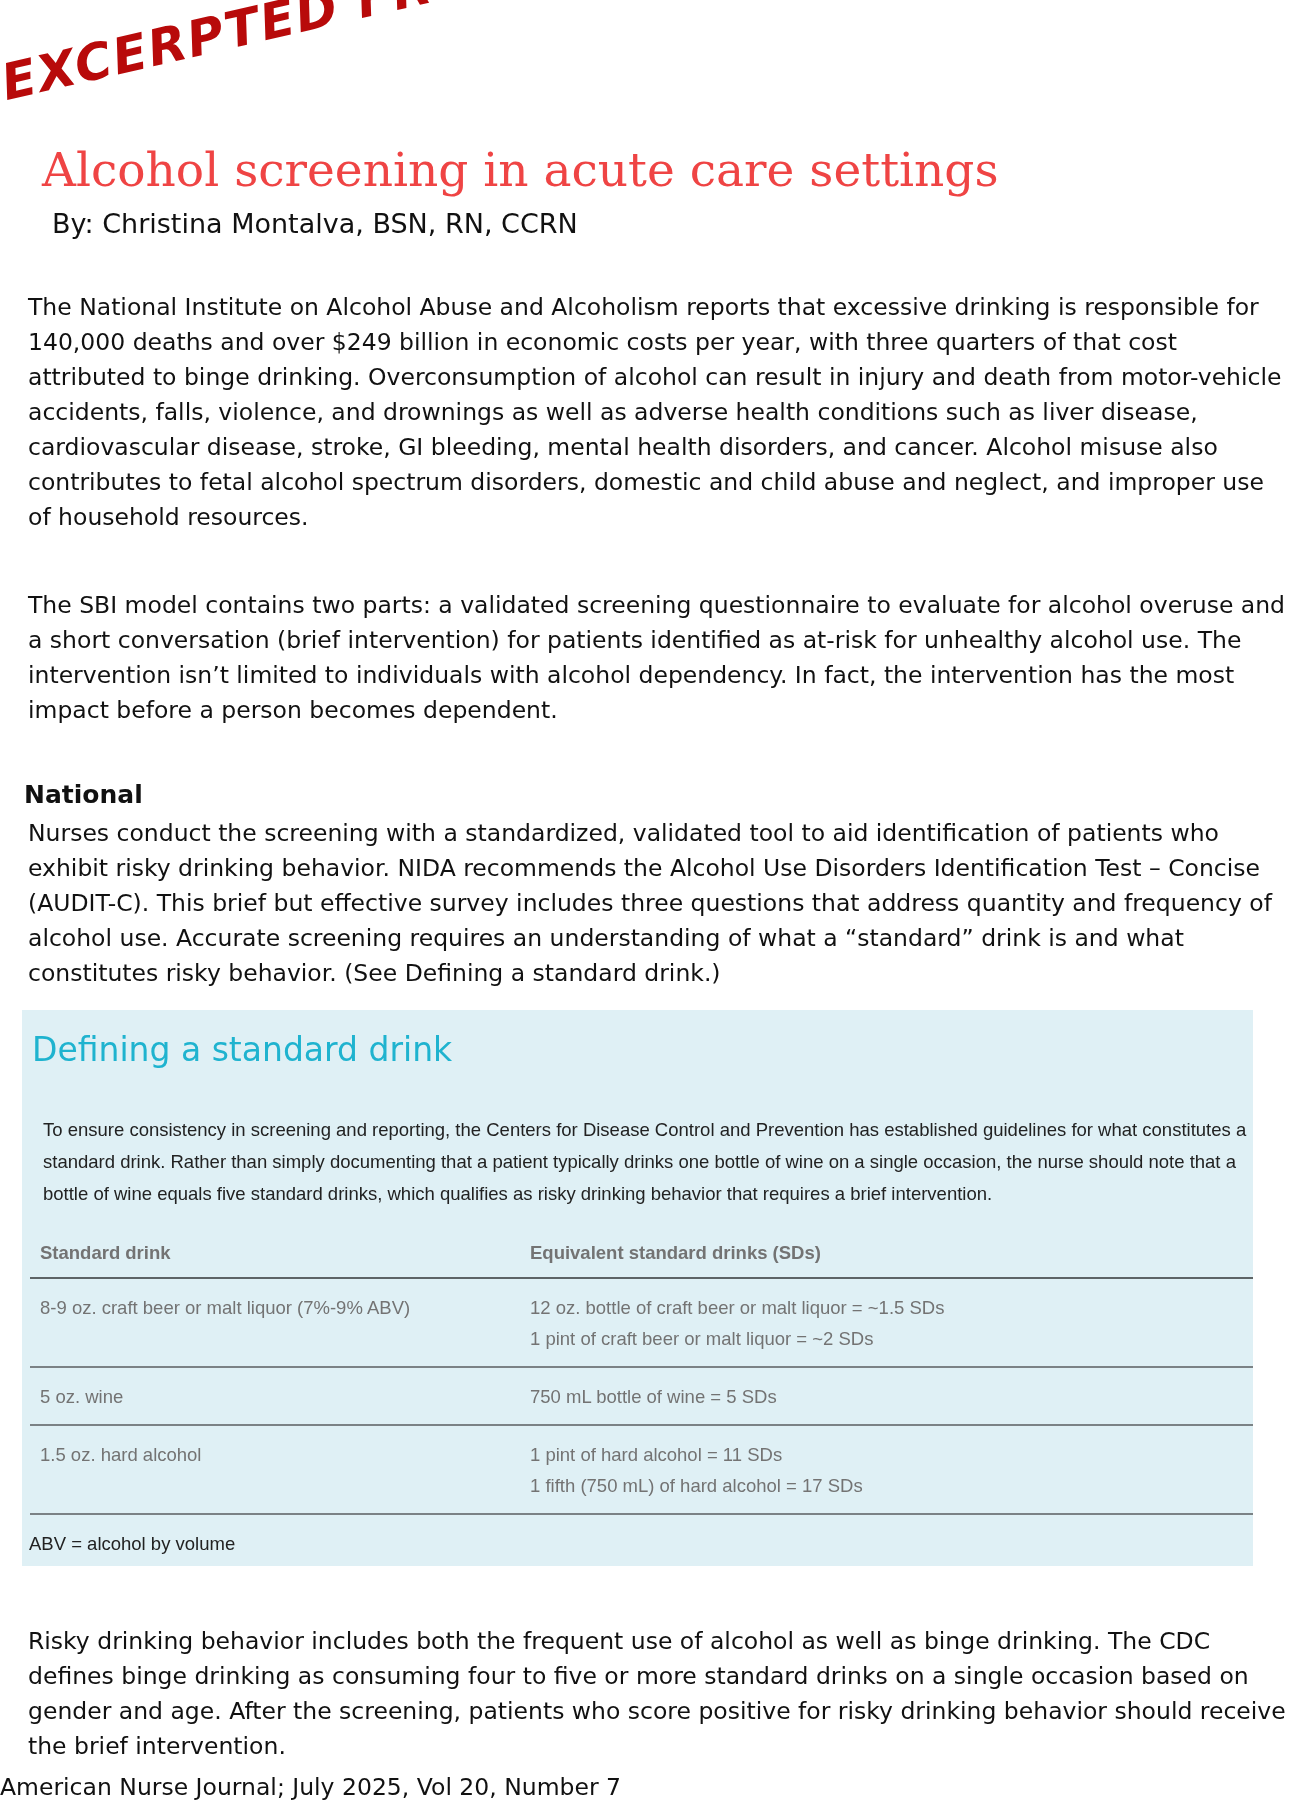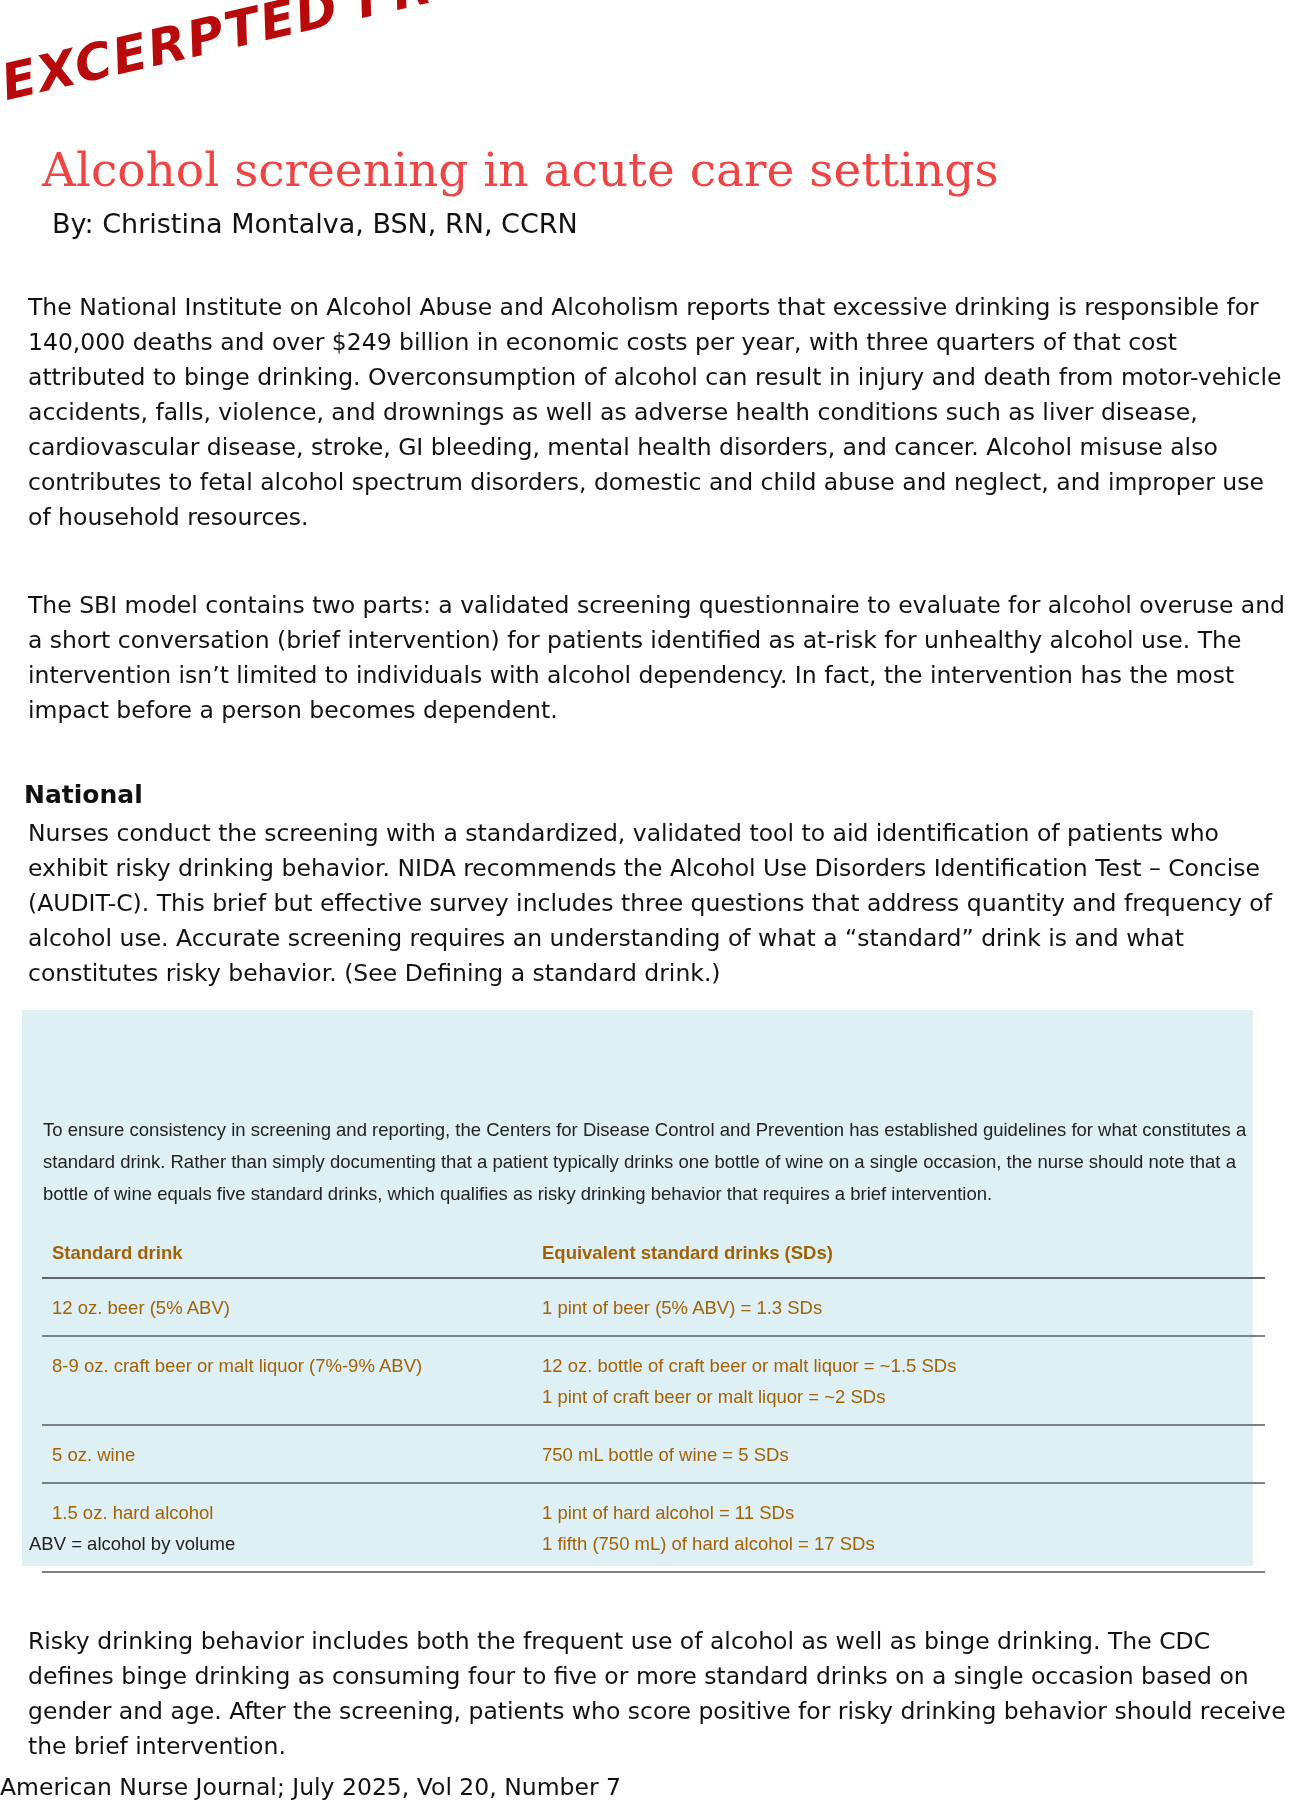--- a/index.html
+++ b/index.html
@@ -16,22 +16,22 @@
   .section h2 { margin: 0; font-size: 25px; font-weight: bold; line-height: 34px; color: #111; }
   .section p { margin: 4px; font-size: 23.5px; line-height: 35px; color: #111; }
   .s1 { top: 286px; }
   .s2 { top: 584px; }
   .s3 { top: 778px; }
   .box { position: absolute; left: 22px; top: 1010px; width: 1231px; height: 556px; background: #DFF0F5; }
   .box-title { position: absolute; left: 10px; top: 20px; font-size: 33px; color: #1FB3CF;
                font-family: "DejaVu Sans", sans-serif; font-weight: normal; margin: 0; white-space: nowrap; }
   .box-intro { position: absolute; left: 9px; top: 92px; width: 1215px; font-family: "Liberation Sans", sans-serif;
                font-size: 18.5px; line-height: 32px; color: #222; margin: 12px; }
-  table.sd { position: absolute; left: 20px; top: 218px; width: 1223px; border-collapse: collapse;
-             font-family: "Liberation Sans", sans-serif; font-size: 18.5px; color: #a16207; }
+  table.sd { position: absolute; left: 8px; top: 218px; width: 1223px; border-collapse: collapse;
+             font-family: "Liberation Sans", sans-serif; font-size: 18.5px; color: #737373; }
   table.sd th { text-align: left; font-weight: bold; padding: 14px 10px 13px 10px; border-bottom: 2px solid #5d6466; }
   table.sd td { vertical-align: top; padding: 13px 10px 12px 10px; line-height: 31px; border-bottom: 2px solid #7b8285; }
   table.sd th:first-child, table.sd td:first-child { width: 470px; }
   .foot { position: absolute; left: 7px; bottom: 11px; font-family: "Liberation Sans", sans-serif; font-size: 18.5px; color: #222; }
   .s4 { top: 1620px; }
   .footer { position: absolute; left: 0; width: 1294px; top: 1773px; font-size: 23.5px; color: #111; }
 </style>
 </head>
 <body>
 
@@ -47,35 +47,30 @@
 <div class="section s2">
   <p>The SBI model contains two parts: a validated screening questionnaire to evaluate for alcohol overuse and a short conversation (brief intervention) for patients identified as at-risk for unhealthy alcohol use. The intervention isn’t limited to individuals with alcohol dependency. In fact, the intervention has the most impact before a person becomes dependent.</p>
 </div>
 
 <div class="section s3">
   <h2>National</h2>
   <p>Nurses conduct the screening with a standardized, validated tool to aid identification of patients who exhibit risky drinking behavior. NIDA recommends the Alcohol Use Disorders Identification Test – Concise (AUDIT-C). This brief but effective survey includes three questions that address quantity and frequency of alcohol use. Accurate screening requires an understanding of what a “standard” drink is and what constitutes risky behavior. (See Defining a standard drink.)</p>
 </div>
 
 <div class="box">
+  <h3 class="box-title">Defining a standard drink</h3>
   <p class="box-intro">To ensure consistency in screening and reporting, the Centers for Disease Control and Prevention has established guidelines for what constitutes a standard drink. Rather than simply documenting that a patient typically drinks one bottle of wine on a single occasion, the nurse should note that a bottle of wine equals five standard drinks, which qualifies as risky drinking behavior that requires a brief intervention.</p>
   <table class="sd">
     <thead>
       <tr>
         <th>Standard drink</th>
         <th>Equivalent standard drinks (SDs)</th>
       </tr>
     </thead>
     <tbody>
-      <tr>
-        <td>12 oz. beer (5% ABV)</td>
-        <td>
-          <div>1 pint of beer (5% ABV) = 1.3 SDs</div>
-        </td>
-      </tr>
       <tr>
         <td>8-9 oz. craft beer or malt liquor (7%-9% ABV)</td>
         <td>
           <div>12 oz. bottle of craft beer or malt liquor = ~1.5 SDs</div>
           <div>1 pint of craft beer or malt liquor = ~2 SDs</div>
         </td>
       </tr>
       <tr>
         <td>5 oz. wine</td>
         <td>

